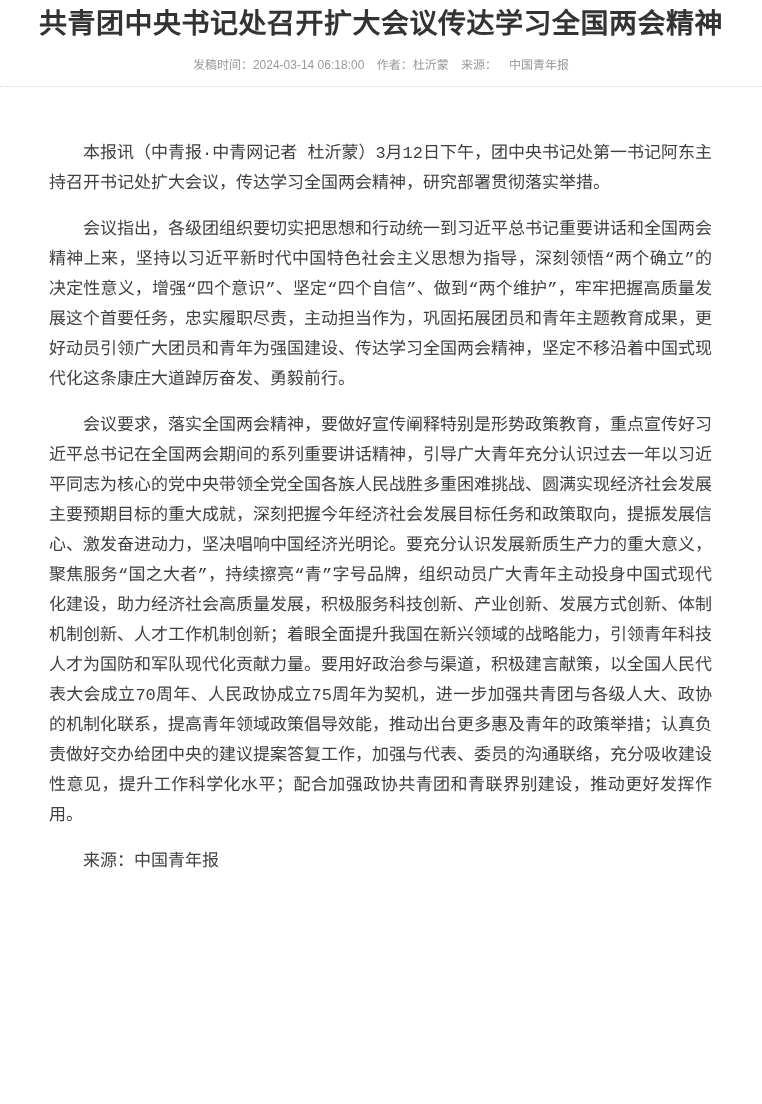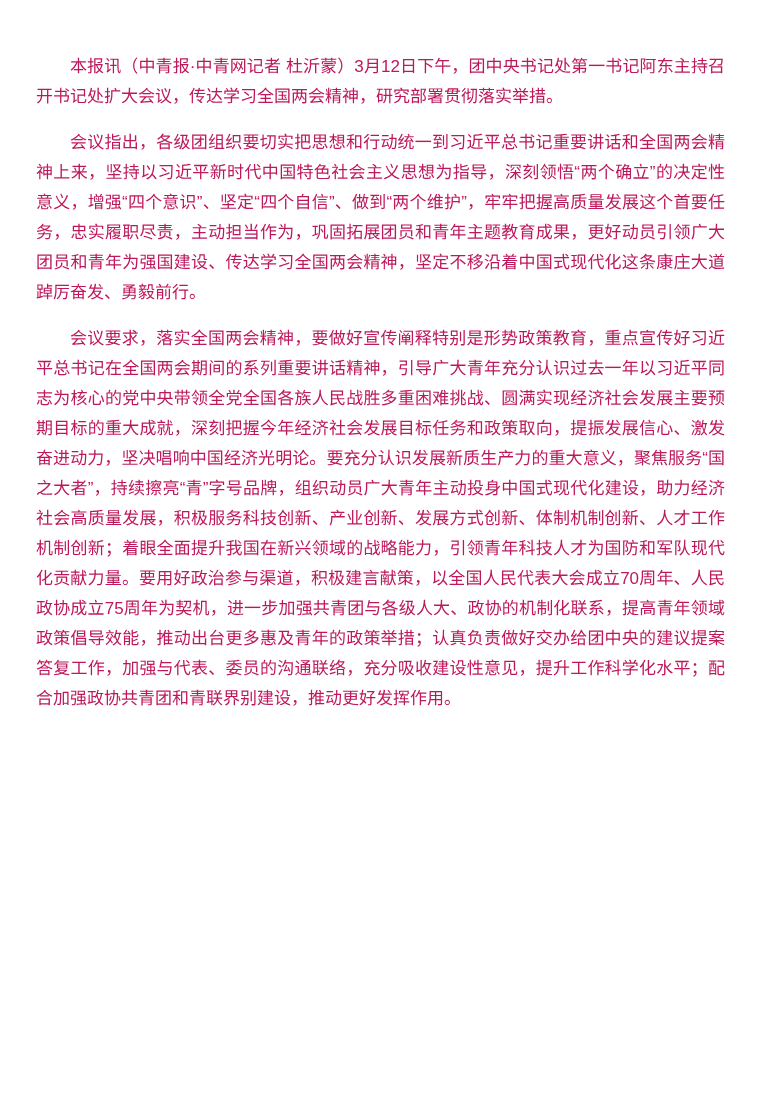--- a/index.html
+++ b/index.html
@@ -46,37 +46,48 @@
   .meta .gap-left {
     margin-left: 9px;
   }
   .meta .gap-left-wide {
     margin-left: 12px;
   }
   .article {
     padding: 36px 34px 0 33px;
   }
   .article p {
-    margin: 16px 3px;
+    margin: 16px 16px;
     font-size: 17px;
     line-height: 30px;
-    color: #be185d;
+    color: #404040;
     text-align: justify;
     text-indent: 2em;
     word-break: break-all;
+    font-family: Liberation Mono, monospace;
   }
   .article p.source-line {
     text-align: left;
   }
 </style>
 </head>
 <body>
 
 <div class="page">
 
+  <header class="header">
+    <h1 class="page-title">共青团中央书记处召开扩大会议传达学习全国两会精神</h1>
+
+    <div class="meta">
+      <span class="seg">发稿时间：</span><span class="seg">2024-03-14 06:18:00</span>
+      <span class="seg gap-left">作者：</span><span class="seg">杜沂蒙</span>
+      <span class="seg gap-left">来源：</span><span class="seg gap-left-wide">中国青年报</span>
+    </div>
+  </header>
 
   <main class="article">
     <p>本报讯（中青报·中青网记者 杜沂蒙）3月12日下午，团中央书记处第一书记阿东主持召开书记处扩大会议，传达学习全国两会精神，研究部署贯彻落实举措。</p>
     <p>会议指出，各级团组织要切实把思想和行动统一到习近平总书记重要讲话和全国两会精神上来，坚持以习近平新时代中国特色社会主义思想为指导，深刻领悟“两个确立”的决定性意义，增强“四个意识”、坚定“四个自信”、做到“两个维护”，牢牢把握高质量发展这个首要任务，忠实履职尽责，主动担当作为，巩固拓展团员和青年主题教育成果，更好动员引领广大团员和青年为强国建设、传达学习全国两会精神，坚定不移沿着中国式现代化这条康庄大道踔厉奋发、勇毅前行。</p>
     <p>会议要求，落实全国两会精神，要做好宣传阐释特别是形势政策教育，重点宣传好习近平总书记在全国两会期间的系列重要讲话精神，引导广大青年充分认识过去一年以习近平同志为核心的党中央带领全党全国各族人民战胜多重困难挑战、圆满实现经济社会发展主要预期目标的重大成就，深刻把握今年经济社会发展目标任务和政策取向，提振发展信心、激发奋进动力，坚决唱响中国经济光明论。要充分认识发展新质生产力的重大意义，聚焦服务“国之大者”，持续擦亮“青”字号品牌，组织动员广大青年主动投身中国式现代化建设，助力经济社会高质量发展，积极服务科技创新、产业创新、发展方式创新、体制机制创新、人才工作机制创新；着眼全面提升我国在新兴领域的战略能力，引领青年科技人才为国防和军队现代化贡献力量。要用好政治参与渠道，积极建言献策，以全国人民代表大会成立70周年、人民政协成立75周年为契机，进一步加强共青团与各级人大、政协的机制化联系，提高青年领域政策倡导效能，推动出台更多惠及青年的政策举措；认真负责做好交办给团中央的建议提案答复工作，加强与代表、委员的沟通联络，充分吸收建设性意见，提升工作科学化水平；配合加强政协共青团和青联界别建设，推动更好发挥作用。</p>
+    <p class="source-line">来源：中国青年报</p>
   </main>
 
 </div>
 
 </body></html>

